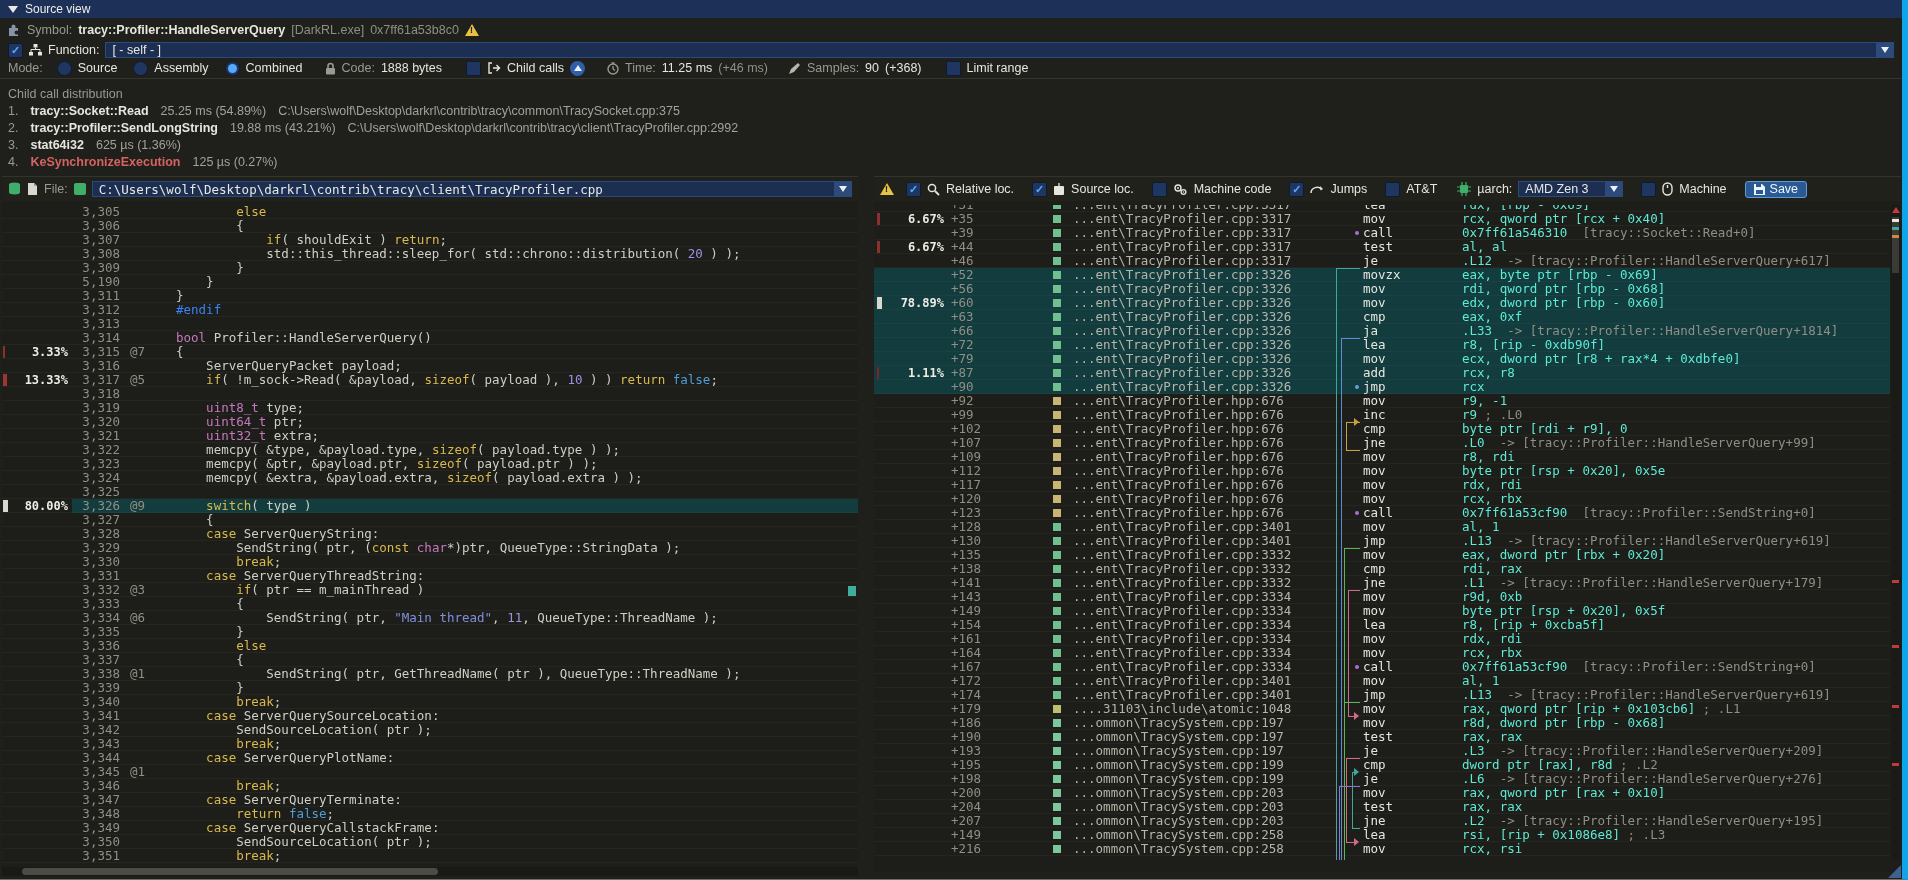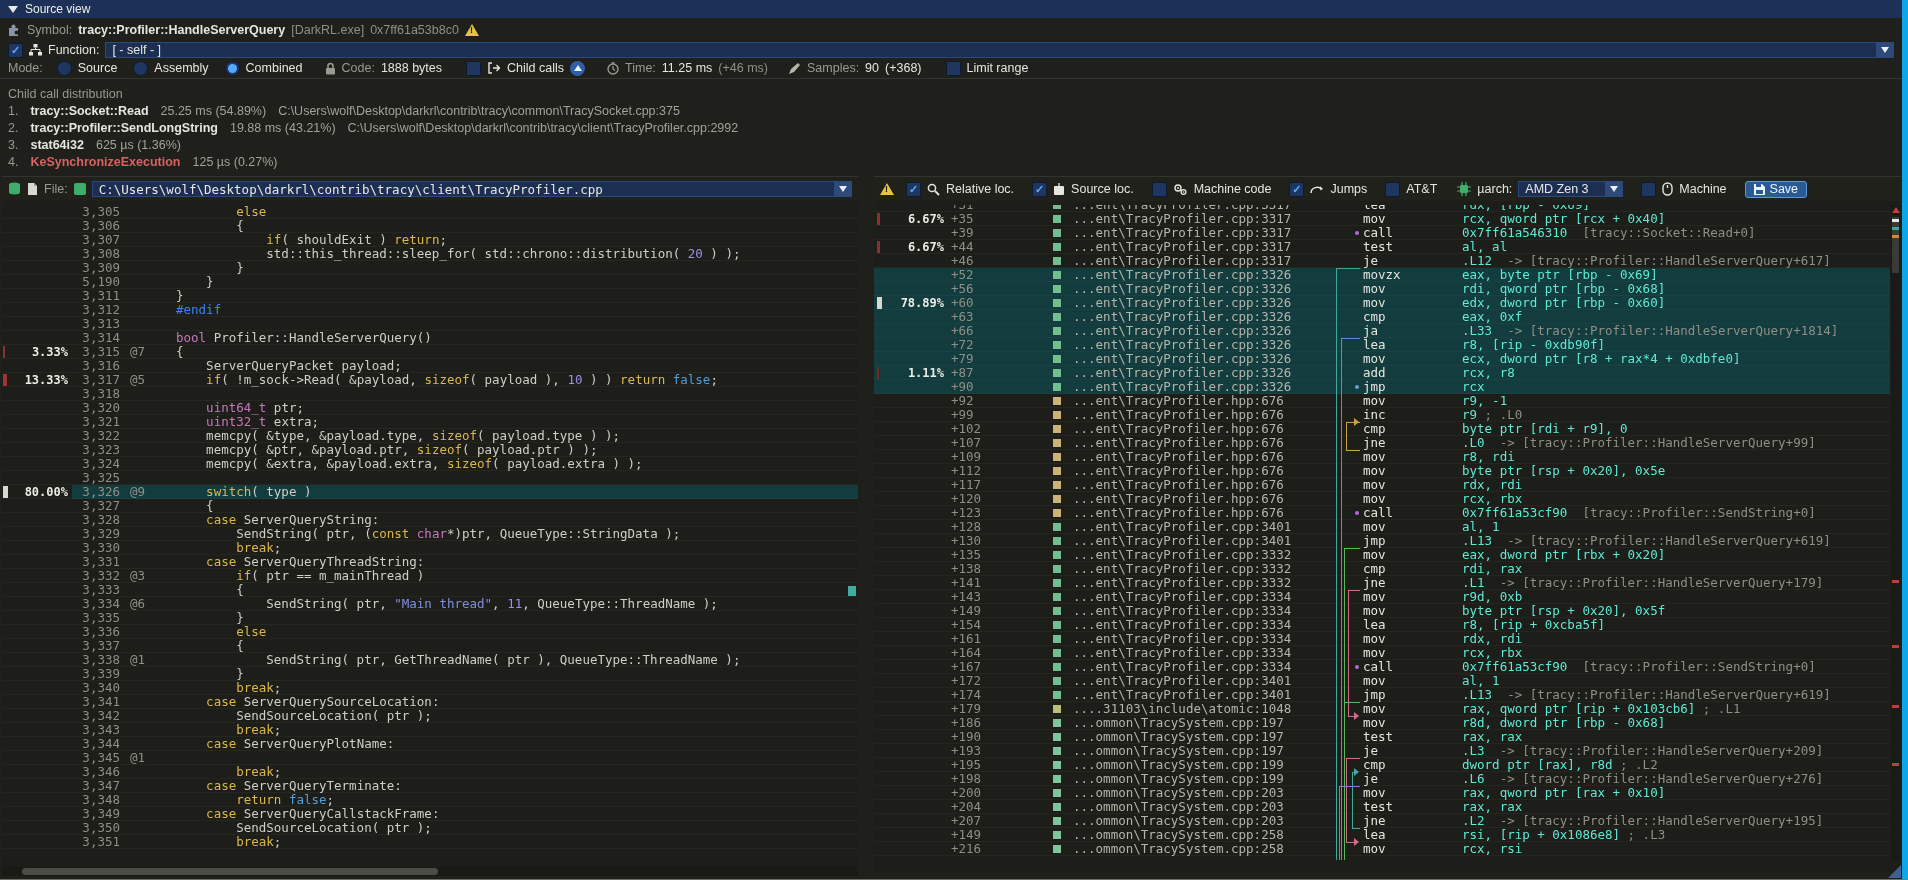--- a/index.html
+++ b/index.html
@@ -330,20 +330,27 @@
   </div>
 
   <div class="src-row">
     <span class="s-bar"></span>
     <span class="s-pct"></span>
     <span class="s-num">3,318</span>
     <span class="s-ann"></span>
     <span class="s-code"></span>
   </div>
 
+  <div class="src-row">
+    <span class="s-bar"></span>
+    <span class="s-pct"></span>
+    <span class="s-num">3,319</span>
+    <span class="s-ann"></span>
+    <span class="s-code"><span class="tk-p">    </span><span class="tk-t">uint8_t</span><span class="tk-p"> type;</span></span>
+  </div>
 
   <div class="src-row">
     <span class="s-bar"></span>
     <span class="s-pct"></span>
     <span class="s-num">3,320</span>
     <span class="s-ann"></span>
     <span class="s-code"><span class="tk-p">    </span><span class="tk-t">uint64_t</span><span class="tk-p"> ptr;</span></span>
   </div>
 
   <div class="src-row">

